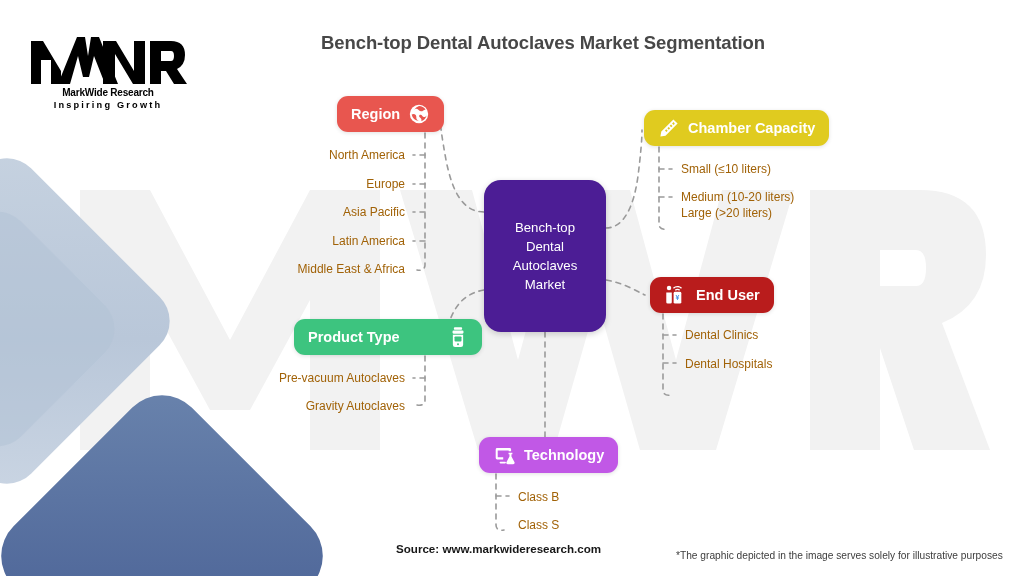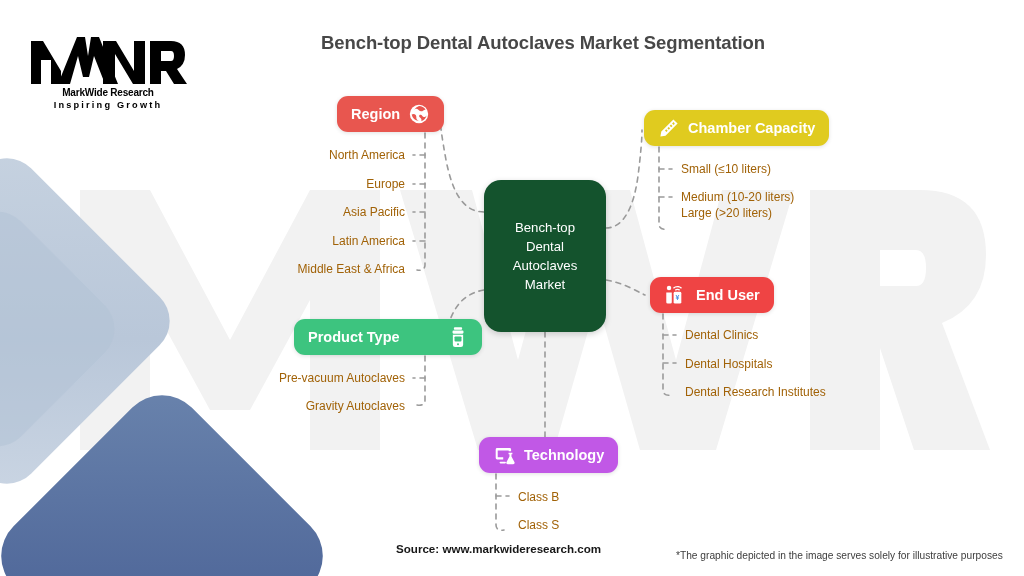--- a/index.html
+++ b/index.html
@@ -96,21 +96,21 @@
   
   .wires { position: absolute; inset: 0; }
 
   
   .center-node {
     position: absolute;
     left: 484px;
     top: 180px;
     width: 122px;
     height: 152px;
-    background: #14532d;
+    background: #4c1d95;
     border-radius: 17px;
     display: flex;
     align-items: center;
     justify-content: center;
     box-shadow: 0 2px 6px rgba(0,0,0,.18);
   }
   .center-node .ctext {
     color: #fff;
     font-size: 13.2px;
     line-height: 19px;
@@ -132,21 +132,21 @@
     font-size: 14.5px;
     font-weight: 600;
     white-space: nowrap;
     box-shadow: 0 1px 4px rgba(0,0,0,.12);
   }
   .pill .pill-ico { display: flex; align-items: center; }
   .pill svg { display: block; }
 
   #pill-region   { left: 337px; top: 96px;  background: #e8564f; }
   #pill-chamber  { left: 644px; top: 110px; background: #e0cb1f; }
-  #pill-enduser  { left: 650px; top: 277px; background: #ef4444; }
+  #pill-enduser  { left: 650px; top: 277px; background: #b91c1c; }
   #pill-product  { left: 294px; top: 319px; background: #3dc47f; gap: 48px; }
   #pill-tech     { left: 479px; top: 437px; background: #c158e6; }
 
   
   .leaf {
     position: absolute;
     font-size: 12px;
     color: #a16207;
     white-space: nowrap;
     line-height: 16px;
@@ -288,21 +288,20 @@
           <path d="M14.6 5.1 c1.1 0 2.1 .4 2.9 1.1 l-1 1.1 a2.8 2.8 0 0 0 -3.8 0 l-1 -1.1 c.8 -.7 1.8 -1.1 2.9 -1.1 Z"></path>
           <rect x="10.4" y="8.4" width="8.4" height="13" rx="1.6"></rect>
         </g>
         <text x="14.6" y="17" font-size="7.5" font-family="Liberation Sans, sans-serif" fill="#4a90e2" text-anchor="middle" font-weight="bold">¥</text>
       </svg>
     </span>
     <span>End User</span>
   </div>
   <div class="leaf" style="left:685px; top:327px;">Dental Clinics</div>
   <div class="leaf" style="left:685px; top:356px;">Dental Hospitals</div>
-  <div class="leaf" style="left:685px; top:384px;">Dental Research Institutes</div>
 
   <div class="pill" id="pill-product">
     <span>Product Type</span>
     <span class="pill-ico">
       <svg width="20" height="22" viewBox="0 0 20 24">
         <g fill="#fff">
           <rect x="5.5" y="1.4" width="9" height="2.6" rx="1"></rect>
           <rect x="4" y="5" width="12" height="3.4" rx="1.2"></rect>
           <path d="M4.4 9.6 h11.2 v10.8 a2.4 2.4 0 0 1 -2.4 2.4 h-6.4 a2.4 2.4 0 0 1 -2.4 -2.4 Z"></path>
         </g>

